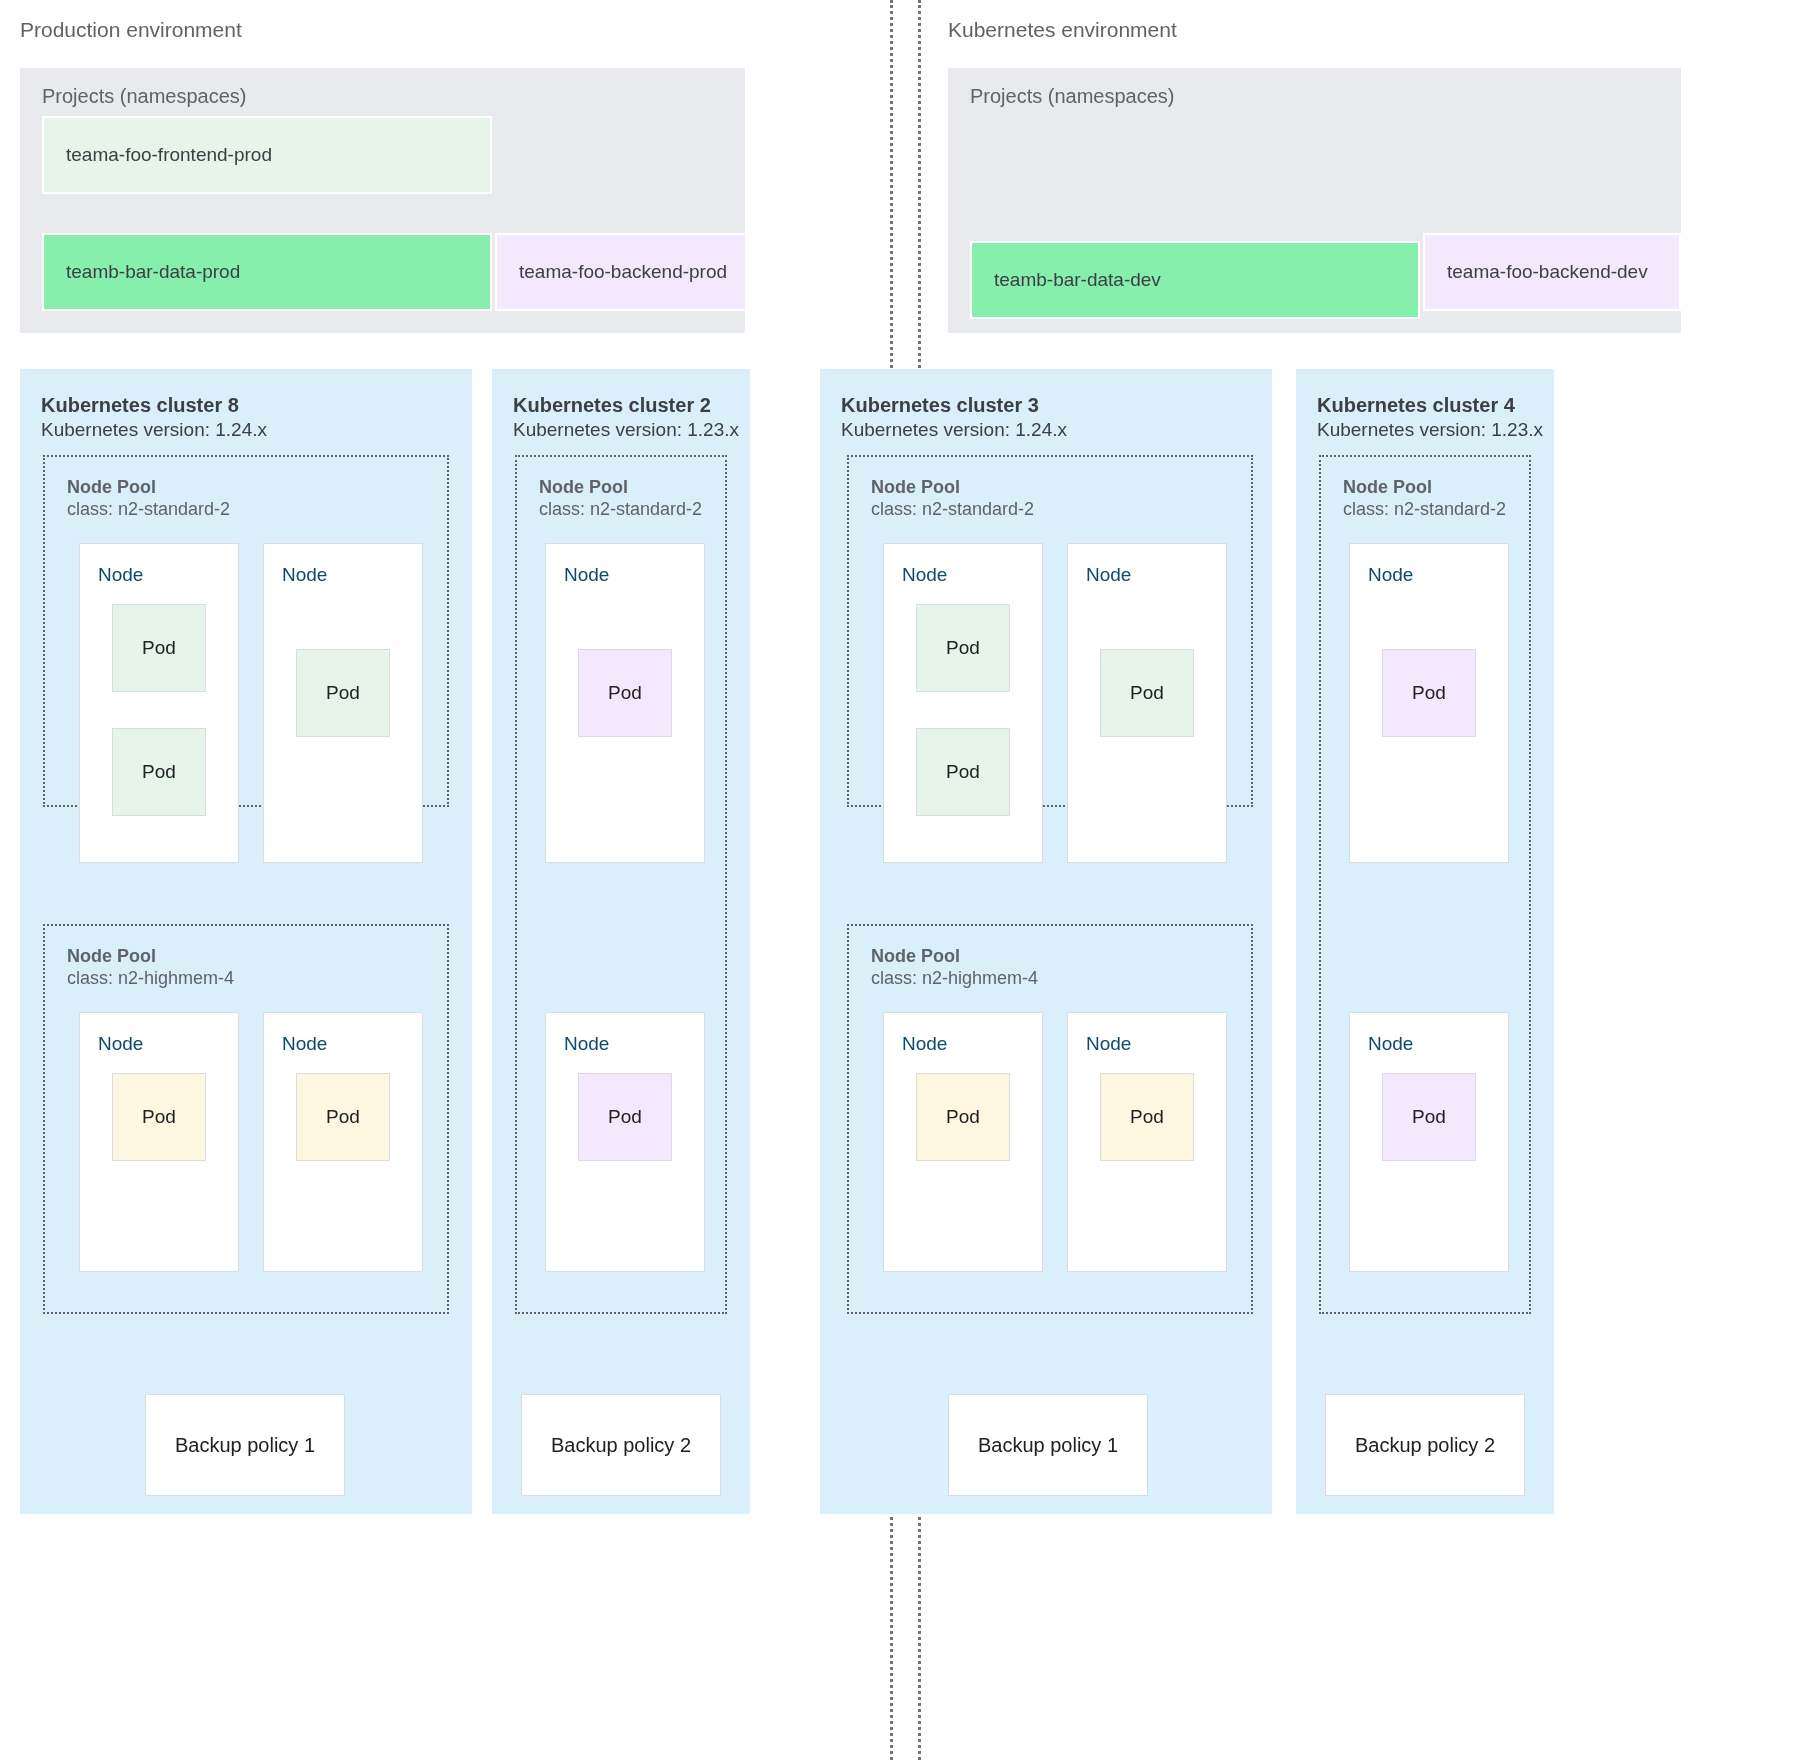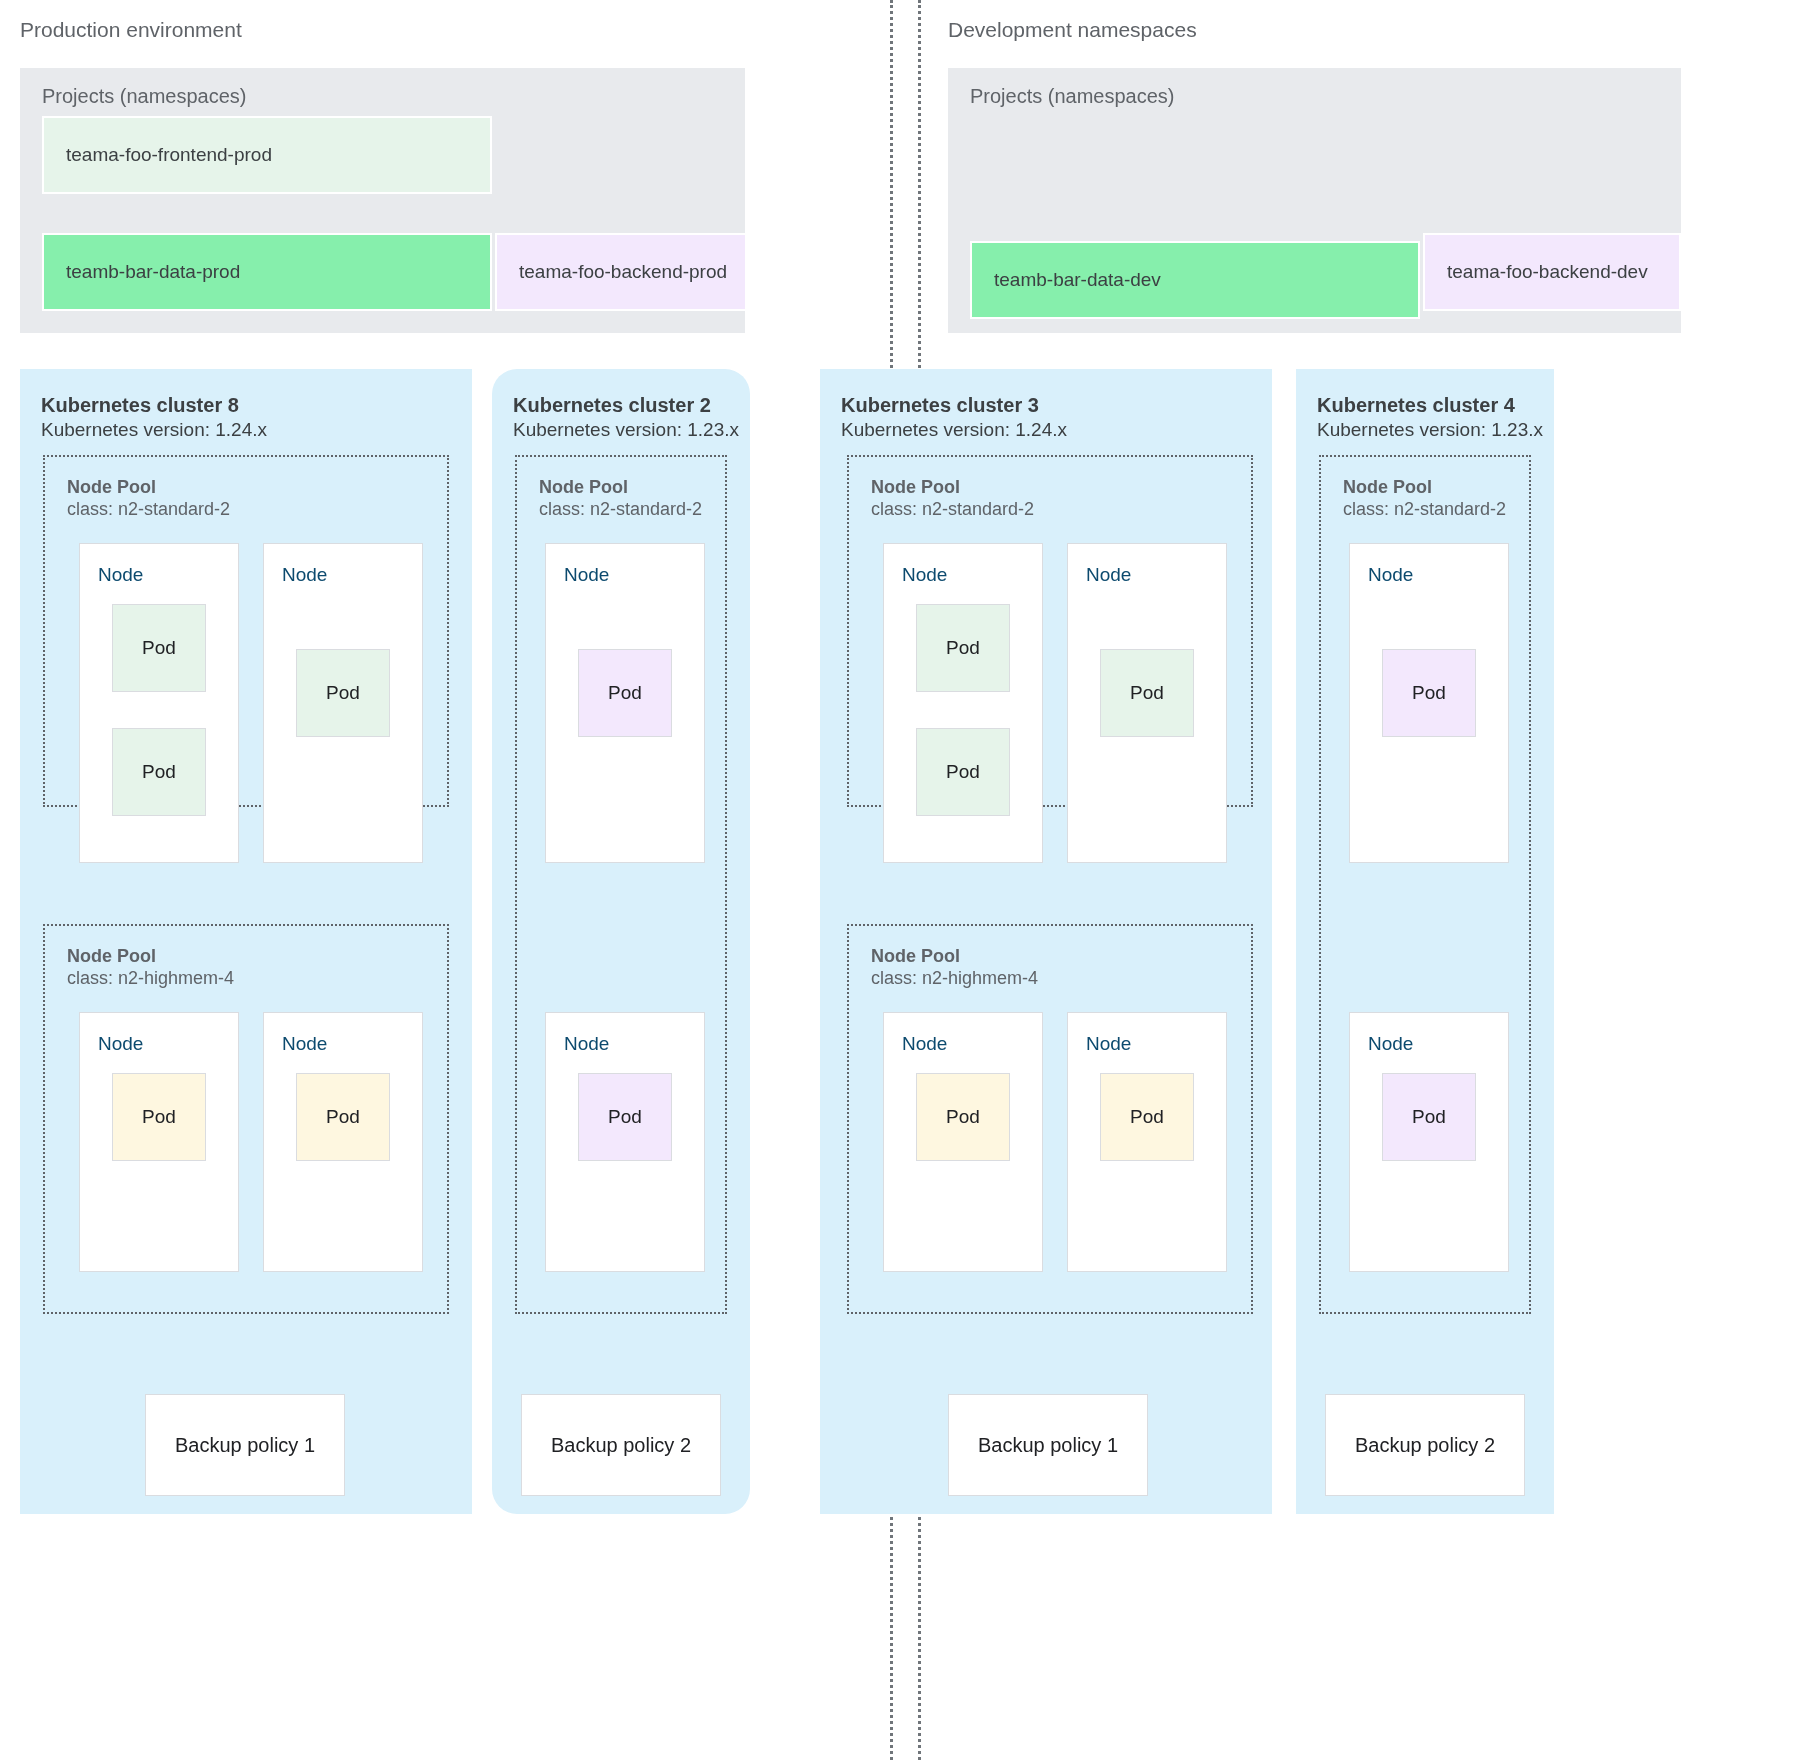--- a/index.html
+++ b/index.html
@@ -78,21 +78,21 @@
   .ns-yellow { background: #86efac; border-color: #ffffff; }
   .ns-purple { background: #f3e8fd; border-color: #ffffff; }
 
   
   .cluster {
     position: absolute;
     top: 369px;
     background: #d9f0fb;
   }
   #cluster-1 { left: 20px;   width: 452px;  height: 1145px; }
-  #cluster-2 { left: 492px;  width: 258px;  height: 1145px; border-radius: 25px; }
+  #cluster-2 { left: 492px;  width: 258px;  height: 1145px; }
   #cluster-3 { left: 820px;  width: 452px;  height: 1145px; }
   #cluster-4 { left: 1296px; width: 258px;  height: 1145px; }
 
   .cluster-head {
     position: absolute;
     left: 21px;
     top: 25px;
   }
   .cluster-name {
     font-size: 20px;
@@ -277,21 +277,21 @@
     <div class="backup" style="left:29px; top:1025px; width:200px;">
       <span>Backup policy 2</span>
     </div>
   </div>
 </div>
 
 <div class="divider" id="divider-left"></div>
 <div class="divider" id="divider-right"></div>
 
 <div class="env" id="env-dev">
-  <div class="env-title">Development namespaces</div>
+  <div class="env-title">Kubernetes environment</div>
 
   <div class="projects" id="projects-dev">
     <div class="projects-title">Projects (namespaces)</div>
 
 
     <div class="ns-box ns-yellow" style="left:22px; top:173px; width:450px; height:78px;">
       <span>teamb-bar-data-dev</span>
     </div>
 
     <div class="ns-box ns-purple" style="left:475px; top:165px; width:258px; height:78px;">

